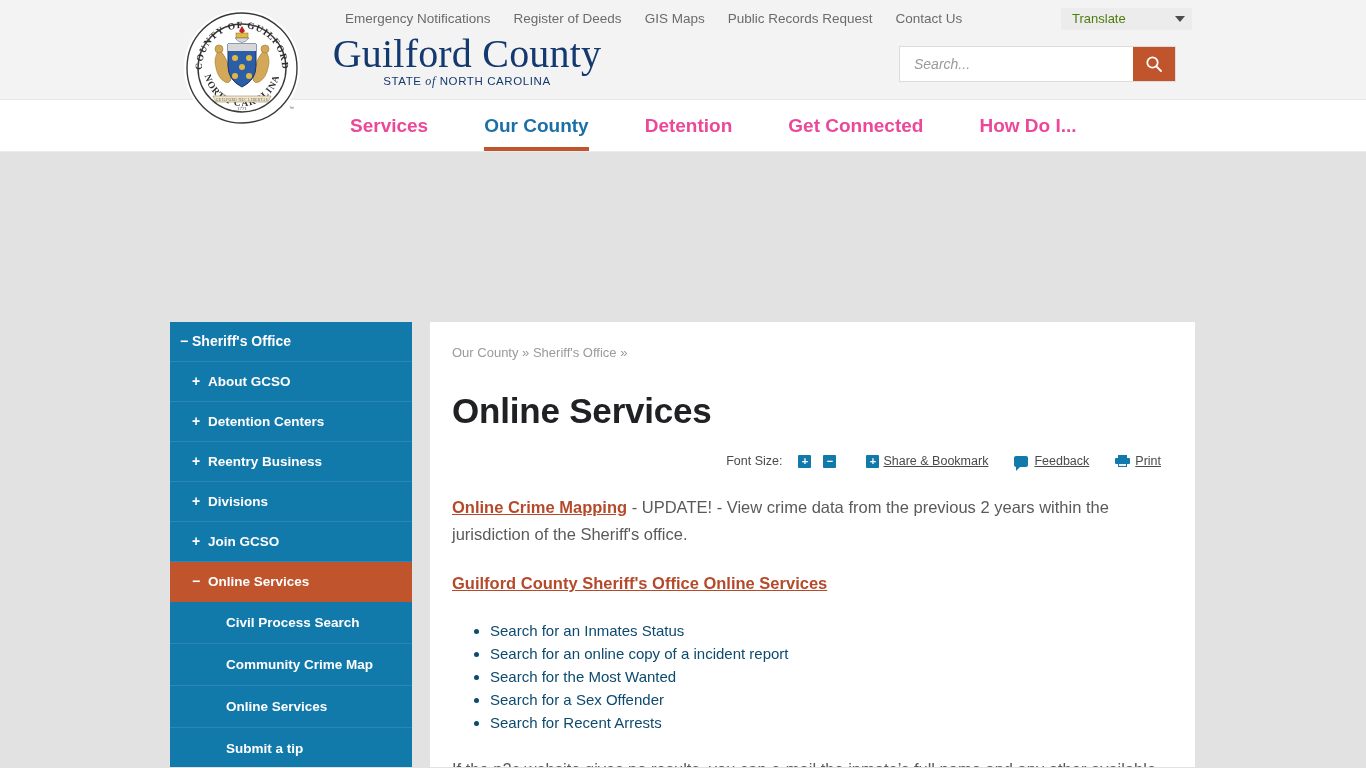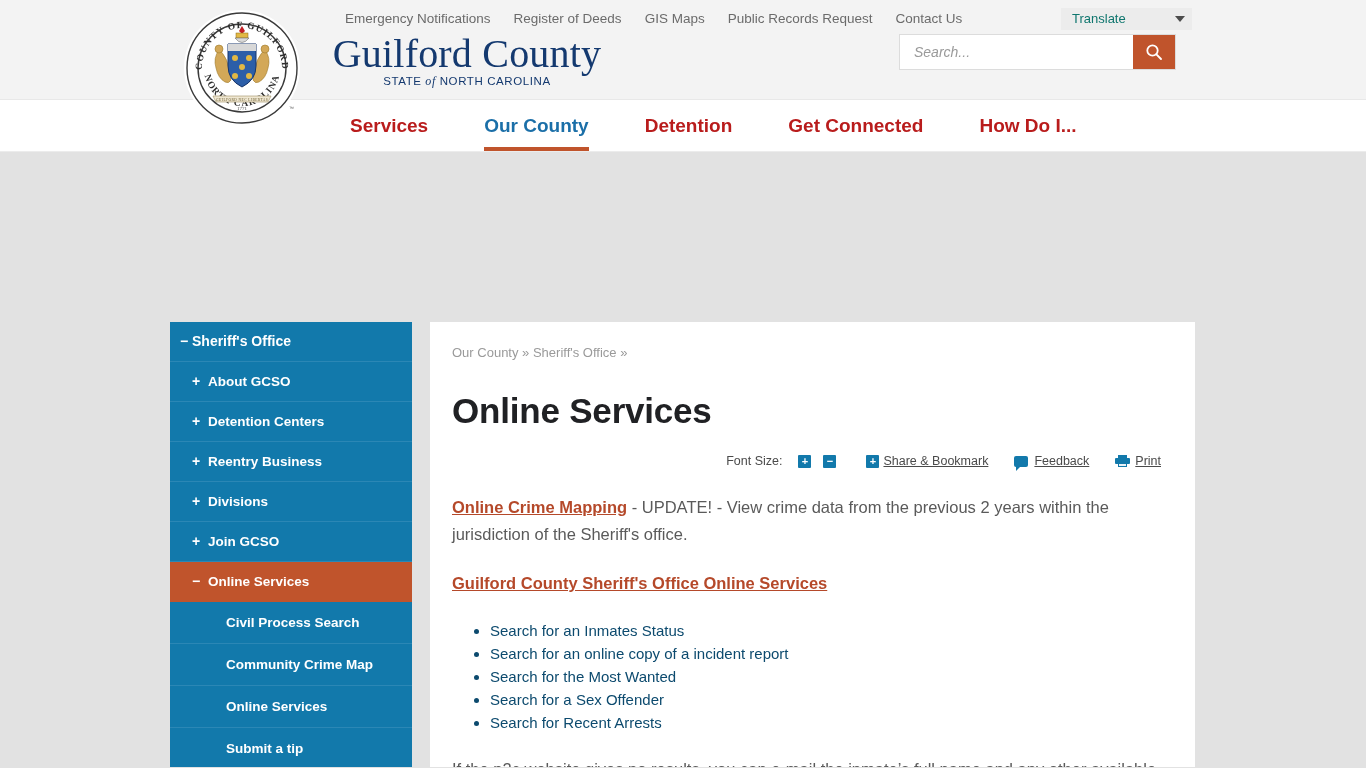--- a/index.html
+++ b/index.html
@@ -55,21 +55,21 @@
     height: 22px;
     background: #ececec;
     border: 1px solid #ececec;
     display: flex;
     align-items: center;
     padding: 0 6px 0 10px;
   }
   .translate-label {
     flex: 1;
     font-size: 13px;
-    color: #0f766e;
+    color: #4d7c0f;
     line-height: 20px;
   }
   .caret-down {
     width: 0; height: 0;
     border-left: 5px solid transparent;
     border-right: 5px solid transparent;
     border-top: 6px solid #4c4c4c;
   }
 
   
@@ -105,21 +105,21 @@
     letter-spacing: 0.6px;
     margin-top: -2px;
     white-space: nowrap;
   }
   .logo-sub i { font-family: "Liberation Serif", serif; font-size: 12px; font-style: italic; }
 
   
   .search-wrap {
     position: absolute;
     left: 900px;
-    top: 35px;
+    top: 47px;
     width: 275px;
     height: 34px;
     display: flex;
     box-shadow: 0 0 0 1px #dcdcdc;
     background: #fef9c3;
   }
   .search-input {
     flex: 1;
     border: 0;
     outline: none;
@@ -154,21 +154,21 @@
     margin-left: 350px;
     display: flex;
     align-items: stretch;
   }
   .nav-item {
     display: flex;
     align-items: center;
     padding: 0 0 0 0;
     font-size: 19px;
     font-weight: bold;
-    color: #b91c1c;
+    color: #ec4899;
     text-decoration: none;
     position: relative;
     white-space: nowrap;
   }
   .nav-gap { width: 56px; }
   .nav-item.active { color: #1b6fa8; }
   .nav-item.active::after {
     content: "";
     position: absolute;
     left: 0; right: 0; bottom: 0;

